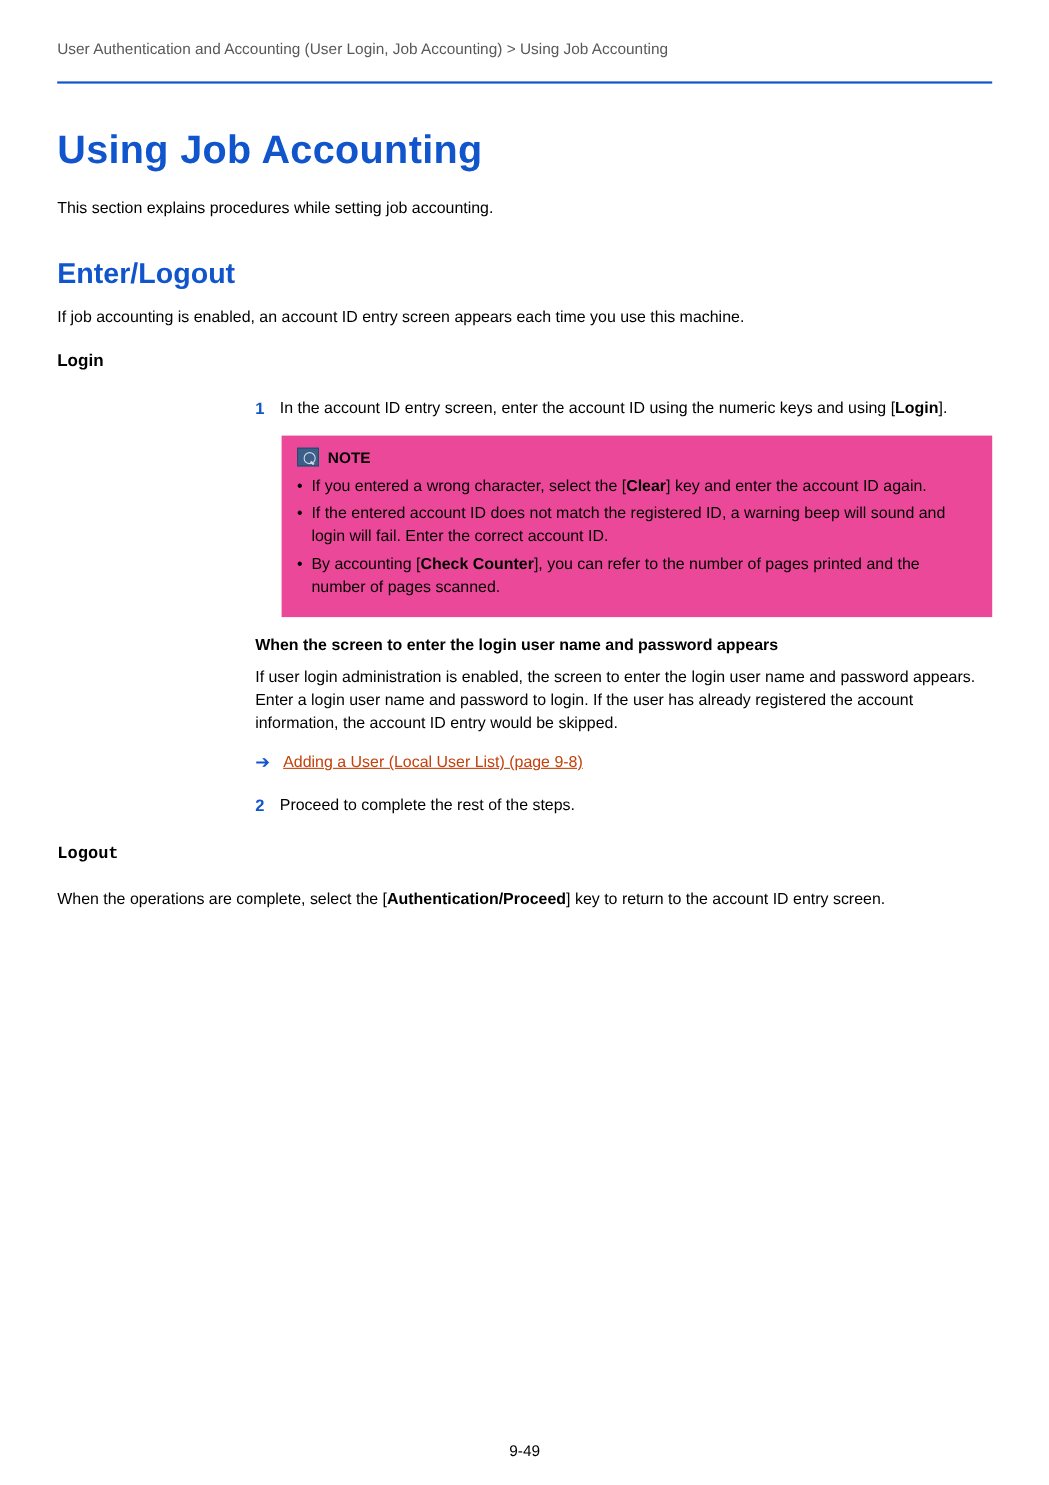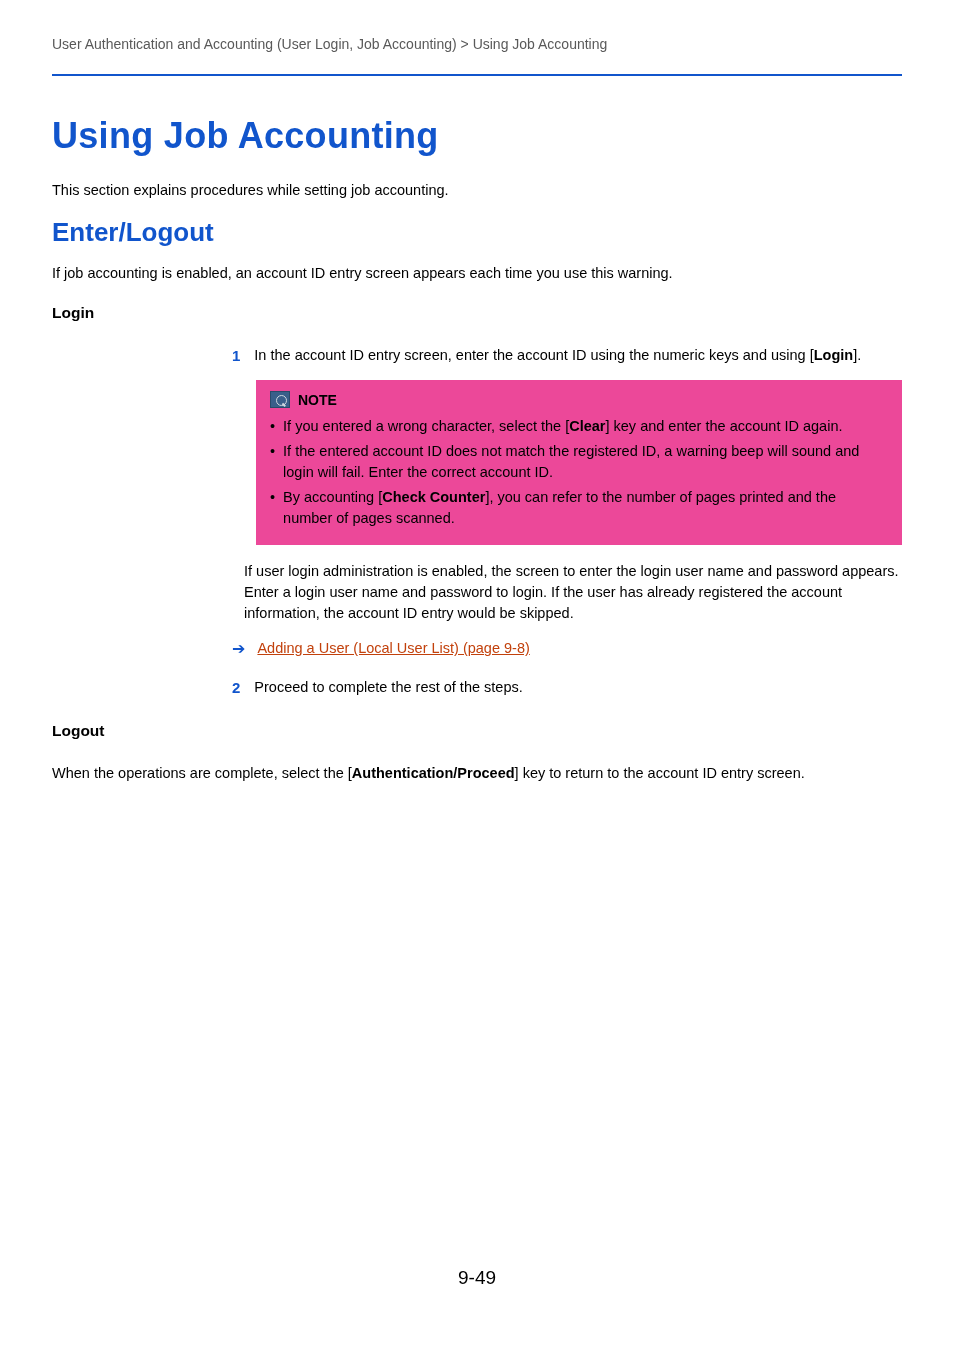--- a/index.html
+++ b/index.html
@@ -30,21 +30,21 @@
   .h1 {
     color: #1155cc;
     font-family: Arial, Helvetica, sans-serif;
     font-weight: 900;
     font-size: 36px;
     letter-spacing: 0.3px;
     margin-bottom: 18px;
     margin-top: 34px;
   }
   .intro {
-    margin-bottom: 12px;
+    margin-bottom: 28px;
   }
   .h2 {
     color: #1155cc;
     font-weight: 900;
     font-size: 26px;
     margin-bottom: 12px;
   }
   .p {
     margin-bottom: 18px;
   }
@@ -123,21 +123,21 @@
   }
   .bullet-dot {
     flex: 0 0 auto;
   }
   .sub-h {
     font-weight: bold;
     margin-bottom: 8px;
     margin-left: 0;
   }
   .sub-block {
-    margin-left: 12px;
+    margin-left: 0;
     margin-bottom: 14px;
   }
   .link-row {
     display: flex;
     align-items: center;
     gap: 12px;
     margin-bottom: 18px;
   }
   .arrow-icon {
     color: #1155cc;
@@ -147,34 +147,34 @@
   .link-text {
     color: #c2410c;
     text-decoration: underline;
   }
   .logout-p {
     margin-bottom: 20px;
   }
   .page-num {
     text-align: center;
     margin-top: 480px;
-    font-size: 19px;
+    font-size: 14px;
   }
 </style>
 </head>
 <body>
 
 <div class="breadcrumb">User Authentication and Accounting (User Login, Job Accounting) &gt; Using Job Accounting</div>
 <hr class="divider">
 
 <div class="h1">Using Job Accounting</div>
 <div class="intro">This section explains procedures while setting job accounting.</div>
 
 <div class="h2">Enter/Logout</div>
-<div class="p">If job accounting is enabled, an account ID entry screen appears each time you use this warning.</div>
+<div class="p">If job accounting is enabled, an account ID entry screen appears each time you use this machine.</div>
 
 <div class="h3">Login</div>
 
 <div class="indent">
 
   <div class="step">
     <div class="step-num">1</div>
     <div class="step-body">
       <span>In the account ID entry screen, enter the account ID using the numeric keys and using [</span><b>Login</b><span>].</span>
     </div>
@@ -196,32 +196,33 @@
       <div>If the entered account ID does not match the registered ID, a warning beep will sound and login will fail. Enter the correct account ID.</div>
     </div>
     <div class="bullet">
       <div class="bullet-dot">•</div>
       <div>
         <span>By accounting [</span><b>Check Counter</b><span>], you can refer to the number of pages printed and the number of pages scanned.</span>
       </div>
     </div>
   </div>
 
+  <div class="sub-h">When the screen to enter the login user name and password appears</div>
   <div class="sub-block">If user login administration is enabled, the screen to enter the login user name and password appears. Enter a login user name and password to login. If the user has already registered the account information, the account ID entry would be skipped.</div>
 
   <div class="link-row">
     <span class="arrow-icon">➔</span>
     <span class="link-text">Adding a User (Local User List) (page 9-8)</span>
   </div>
 
   <div class="step">
     <div class="step-num">2</div>
     <div class="step-body">Proceed to complete the rest of the steps.</div>
   </div>
 
 </div>
 
-<div class="h3" style="margin-top:22px;">Logout</div>
+<div class="h3" style="margin-top:22px;font-family:Liberation Mono, monospace;">Logout</div>
 <div class="logout-p">
   <span>When the operations are complete, select the [</span><b>Authentication/Proceed</b><span>] key to return to the account ID entry screen.</span>
 </div>
 
 <div class="page-num">9-49</div>
 
 </body></html>

